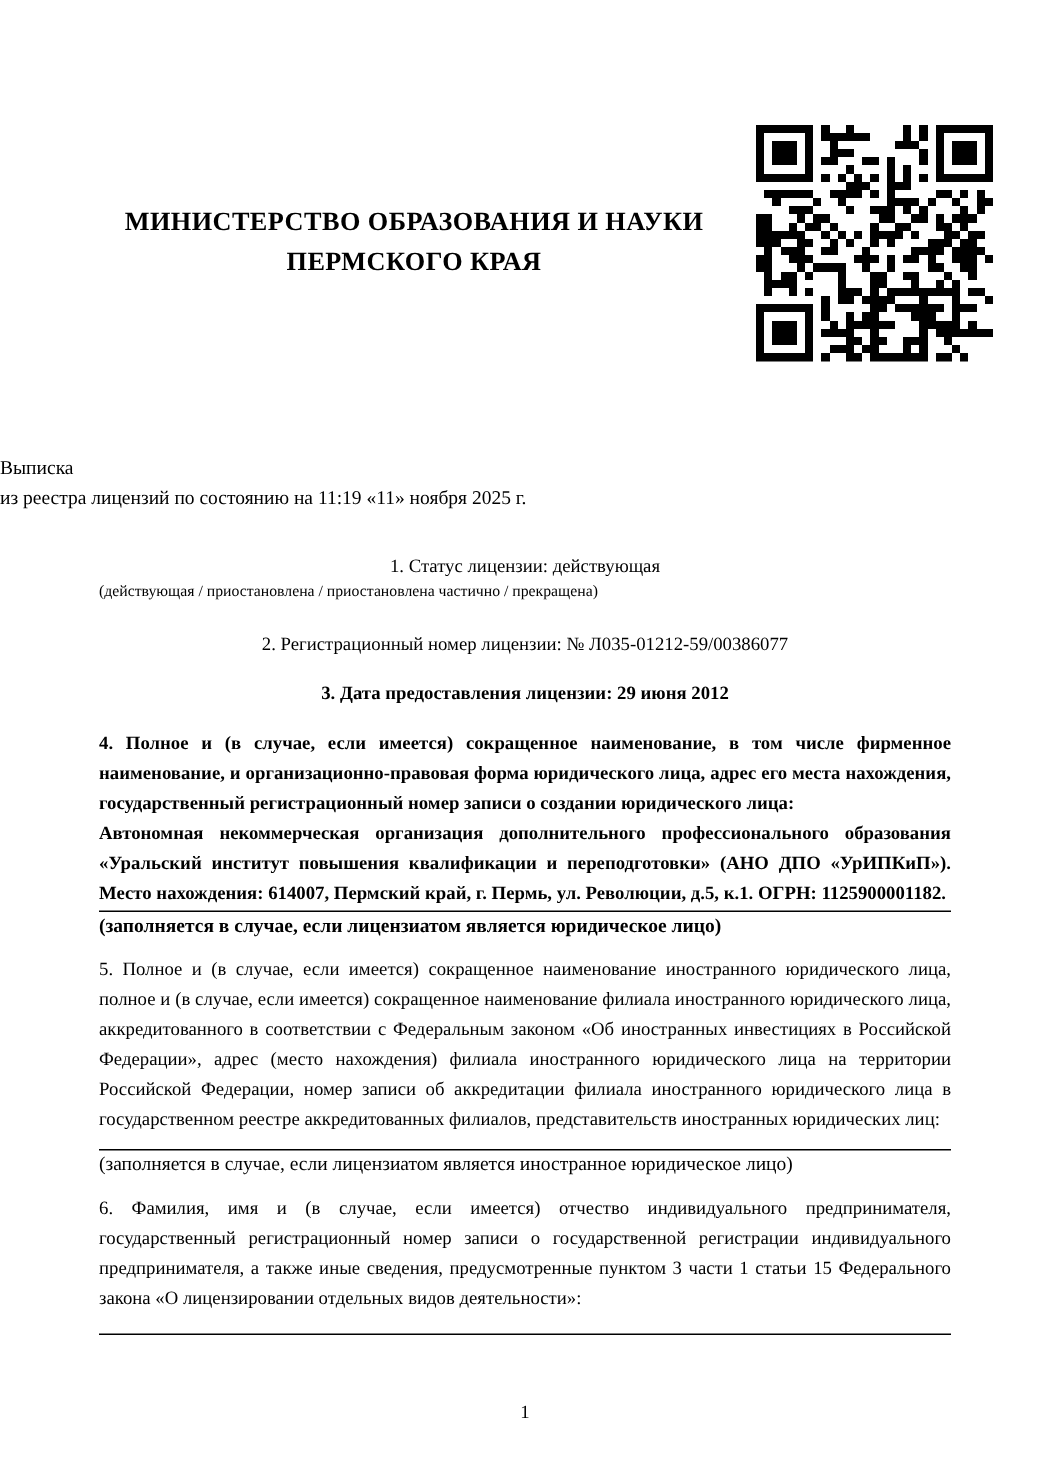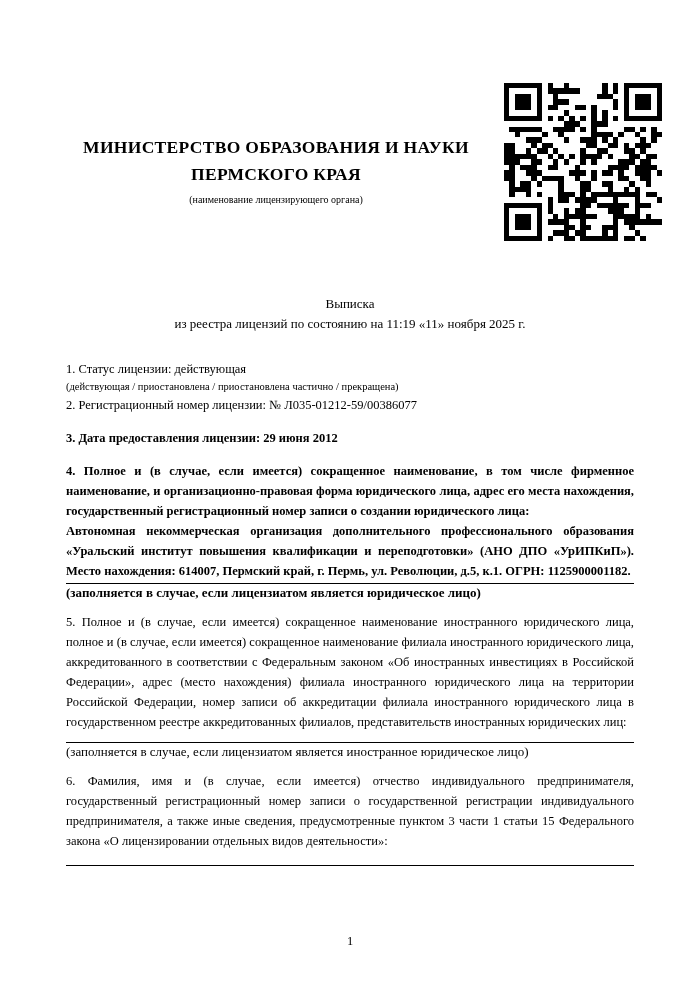--- a/index.html
+++ b/index.html
@@ -5,29 +5,29 @@
   html,body{margin:0;padding:0;background:#ffffff;}
   .page{
     position:relative;width:700px;height:989px;background:#fff;color:#000;
     font-family:"Liberation Serif","DejaVu Serif",serif;overflow:hidden;
   }
   .qr{position:absolute;top:83px;right:38px;width:158px;height:158px;}
   .qr svg{width:100%;height:100%;shape-rendering:crispEdges;fill:#000;}
   .org-header{padding-top:134px;margin-left:66px;width:420px;text-align:center;}
   .org-name{font-size:17.5px;font-weight:bold;line-height:27px;letter-spacing:.3px;}
   .org-caption{font-size:10px;margin-top:5px;line-height:13px;}
-  .doc-title{margin-top:88px;text-align:center;font-size:13px;line-height:20px;}
+  .doc-title{margin-top:114px;font-size:13px;line-height:20px;}
   .content{margin:25px 66px 0 66px;font-size:12.5px;line-height:20px;}
   .item{margin-top:12px;text-align:justify;}
   .item.first{margin-top:0;}
-  .item.m16{margin-top:1px;}
+  .item.m16{margin-top:17px;}
   .item.m13{margin-top:13px;font-weight:bold;}
   .item.m10{}
   .item.m16b{margin-top:16px;}
-  .single-line{text-align:left;}
+  .single-line{text-align:center;}
   .sub-caption{font-size:10.5px;line-height:15px;padding-right:50px;box-sizing:border-box;}
   .fill-line{border-top:1.6px solid #000;height:0;margin-top:2px;}
   .blank-gap-sm{height:8px;}
   .blank-gap-md{height:12px;}
   .rule-caption{font-size:13px;line-height:15px;margin-top:1px;}
   .page-number{position:absolute;bottom:40px;left:0;right:0;text-align:center;font-size:12.5px;}
 </style>
 </head>
 <body>
 
@@ -335,21 +335,20 @@
         <path fill-rule="evenodd" d="M20 20h5v5h-5z M21 21v3h3v-3z"></path>
         <rect x="22" y="22" width="1" height="1"></rect>
       </svg>
   </div>
 
   <div class="org-header">
     <div class="org-name">
       <div>МИНИСТЕРСТВО ОБРАЗОВАНИЯ И НАУКИ</div>
       <div>ПЕРМСКОГО КРАЯ</div>
     </div>
-    <div class="org-caption">(наименование лицензирующего органа)</div>
   </div>
 
   <div class="doc-title">
     <div>Выписка</div>
     <div>из реестра лицензий по состоянию на 11:19 «11» ноября 2025 г.</div>
   </div>
 
   <div class="content">
 
     <div class="item first">

